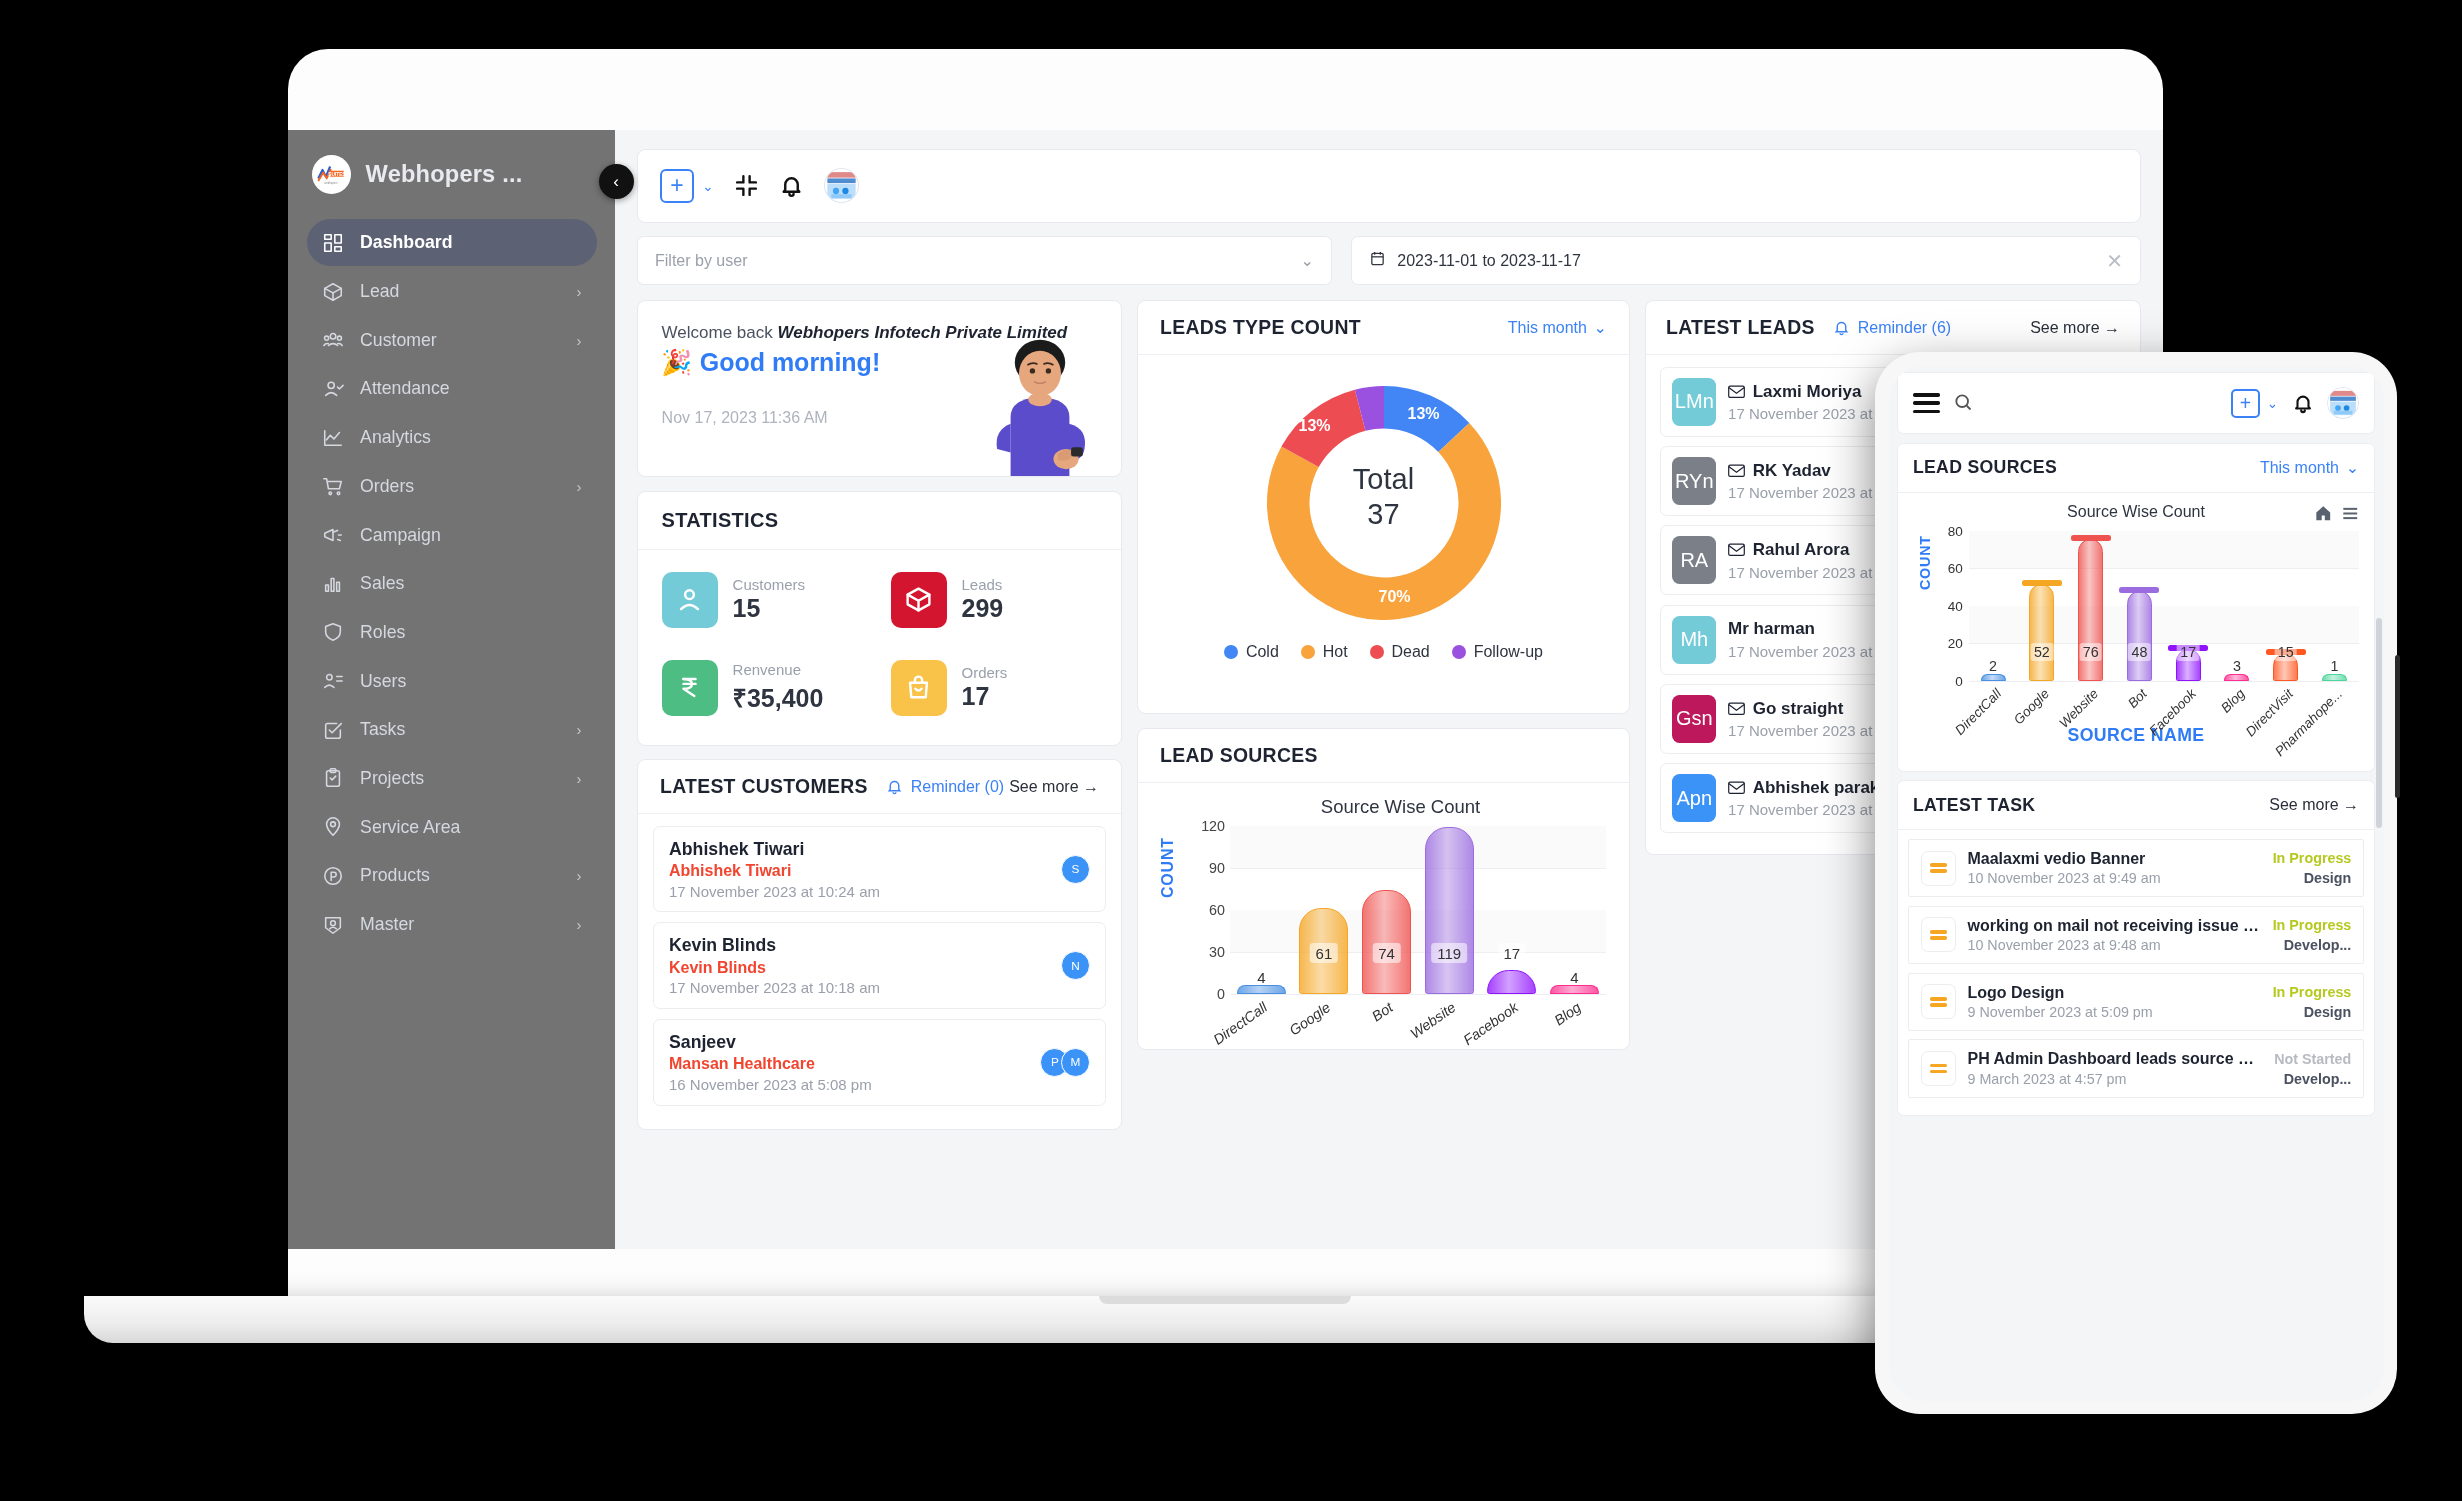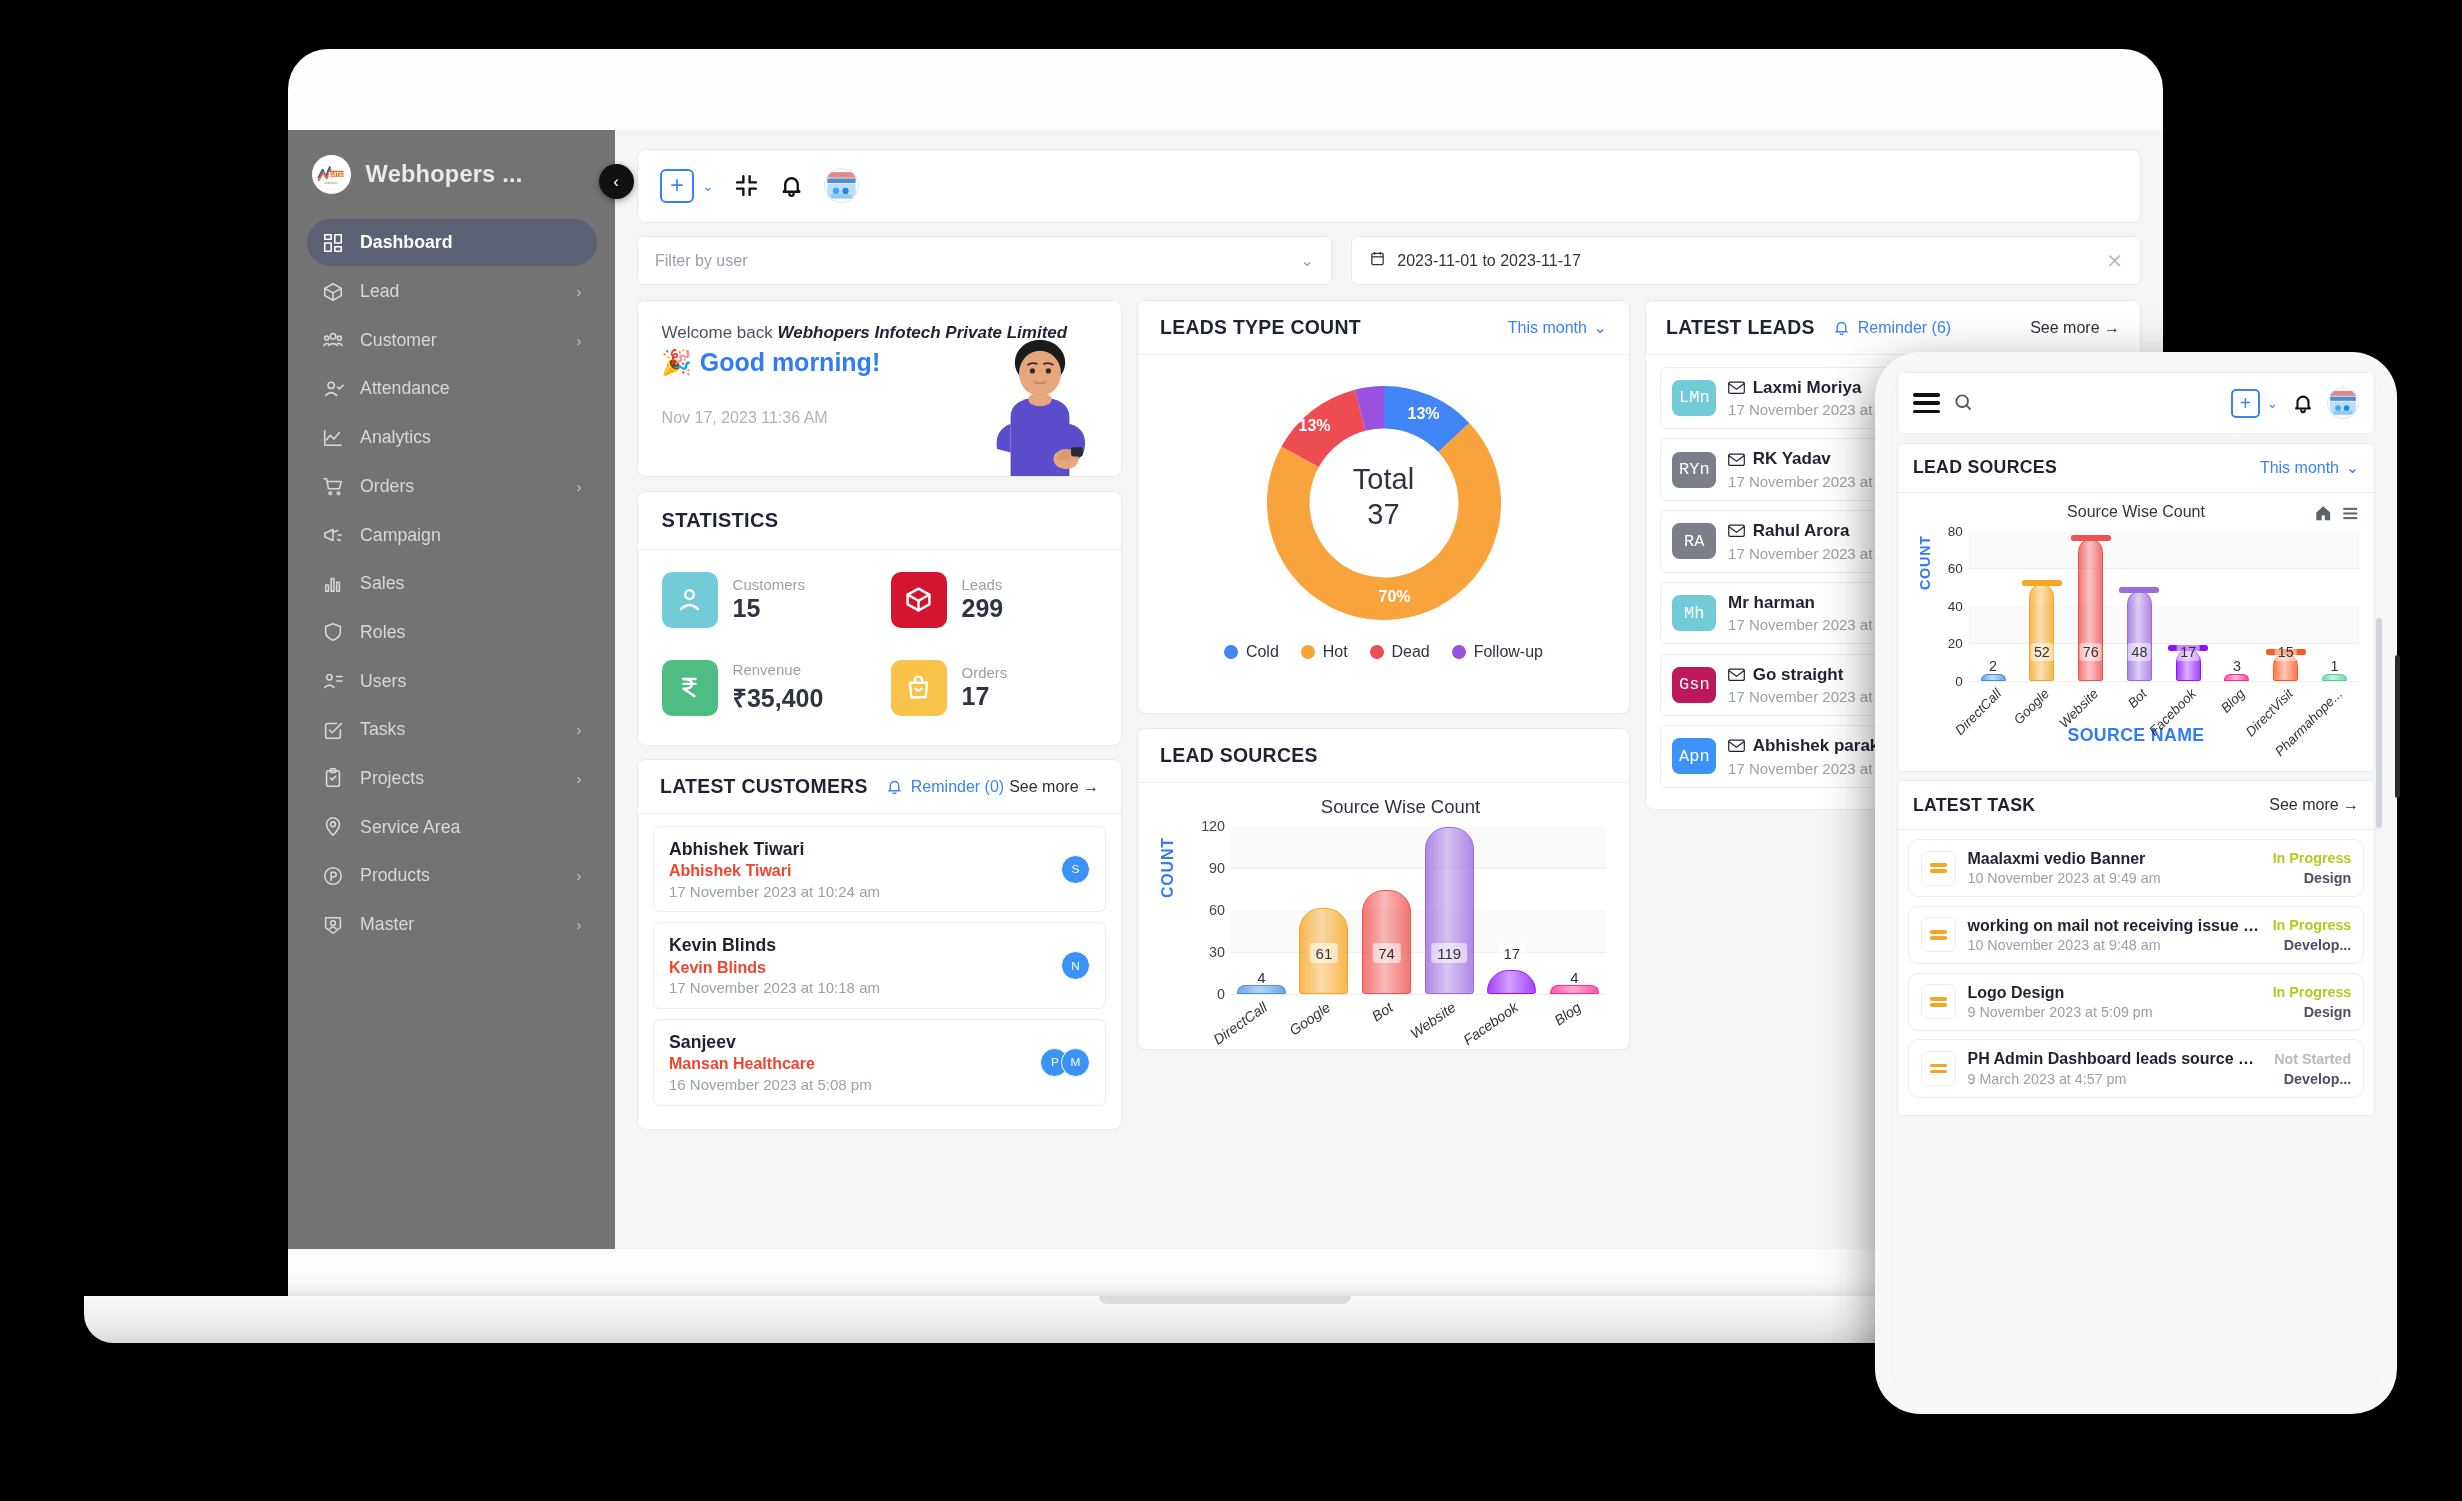--- a/index.html
+++ b/index.html
@@ -179,22 +179,22 @@
      background:rgba(255,255,255,.55); padding:1.7px 5.9px; border-radius:3.4px; font-size:15px; color:#333;}
   .bar.flat span{ bottom: 100%; margin-bottom:-1.7px; background:transparent;}
   .xlab{ position:absolute; top: 173px; font-size:14.3px; color:#333; font-style:italic;
          transform:rotate(-35deg); transform-origin: right top; white-space:nowrap; right:50%;}
 
   
   #leads-head{ padding:15px 20px; display:flex;align-items:center;border-bottom:0.8px solid #edeff3;}
   #leads-list{ padding: 11.8px 13.5px;}
   .lead-row{ border:0.8px solid #ebedf1;border-radius:6.7px;padding:10px 11.8px;margin-bottom:9.3px;
              display:flex;align-items:center;gap:11.8px;cursor:pointer;}
-  .lead-av{ width:44px;height:36px;border-radius:7.6px;color:#fff;font-size:17px;
-            display:flex;align-items:center;justify-content:center;flex:0 0 44px;font-family:Liberation Mono, monospace;}
+  .lead-av{ width:44px;height:48px;border-radius:7.6px;color:#fff;font-size:20px;
+            display:flex;align-items:center;justify-content:center;flex:0 0 44px;}
   .lead-main{min-width:0;}
   .lead-name{font-size:17px;font-weight:700;color:#1d2330;display:flex;align-items:center;gap:7.6px;white-space:nowrap;}
   .lead-name svg{width:17px;height:13.5px;stroke:#1d2330;fill:none;stroke-width:1.7;flex:0 0 17px;}
   .lead-date{font-size:15px;color:#9aa0ab;margin-top:3.4px;white-space:nowrap;}
 
   
   #phone {
     position:absolute; left: 1875px; top: 352px;
     width: 522px; height: 1062px;
     background:#f7f7f8; border-radius: 45px;
@@ -228,21 +228,21 @@
   .ph-bcell{flex:1 1 0;display:flex;flex-direction:column;align-items:center;justify-content:flex-end;height:100%;position:relative;}
   .ph-bar{width:25px;border-radius:13.5px 13.5px 1.7px 1.7px;position:relative;}
   .ph-cap{position:absolute;left:50%;transform:translateX(-50%);top:-5px;width:40px;height:6.7px;border-radius:3.4px;}
   .ph-bar span{position:absolute;left:50%;transform:translateX(-50%);bottom:18.5px;font-size:14.3px;color:#333;
                background:rgba(255,255,255,.5);padding:0.8px 3.4px;border-radius:2.5px;}
   .ph-bar.tiny span{bottom:100%;margin-bottom:0;background:transparent;}
   .ph-xlab{position:absolute;top:155px;font-size:13.5px;color:#333;font-style:italic;
            transform:rotate(-45deg);transform-origin:right top;white-space:nowrap;right:50%;}
   .ph-srcname{text-align:center;color:#2f7cf6;font-size:17.7px;font-weight:700;letter-spacing:0.4px;padding:44px 0 17px 0;}
   .ph-task{padding:8.4px 10px;}
-  .task-row{border:0.8px solid #ebedf1;border-radius:10px;padding:10px 11.8px;margin-bottom:8.4px;display:flex;align-items:center;gap:11.8px;cursor:pointer;}
+  .task-row{border:0.8px solid #ebedf1;border-radius:2px;padding:10px 11.8px;margin-bottom:8.4px;display:flex;align-items:center;gap:11.8px;cursor:pointer;}
   .task-ic{width:35px;height:35px;border:0.8px solid #ebedf1;border-radius:6.7px;display:flex;align-items:center;justify-content:center;flex:0 0 35px;}
   .task-ic i{display:block;width:17px;height:3.4px;background:#f5a623;border-radius:1.7px;box-shadow:0 5.9px 0 #f5a623;margin-top:-5.9px;}
   .task-main{flex:1 1 auto;min-width:0;}
   .task-name{font-size:16px;font-weight:700;color:#1d2330;white-space:nowrap;overflow:hidden;text-overflow:ellipsis;}
   .task-date{font-size:14.3px;color:#9aa0ab;margin-top:2.5px;white-space:nowrap;}
   .task-right{text-align:right;flex:0 0 auto;}
   .task-status{font-size:14.3px;font-weight:600;white-space:nowrap;}
   .task-cat{font-size:14.3px;color:#4a5160;font-weight:600;margin-top:4.2px;white-space:nowrap;}
   .ph-scroll{position:absolute;right:1.7px;top:252px;width:5.9px;height:210px;background:#cfd3da;border-radius:3.4px;}
 </style>

